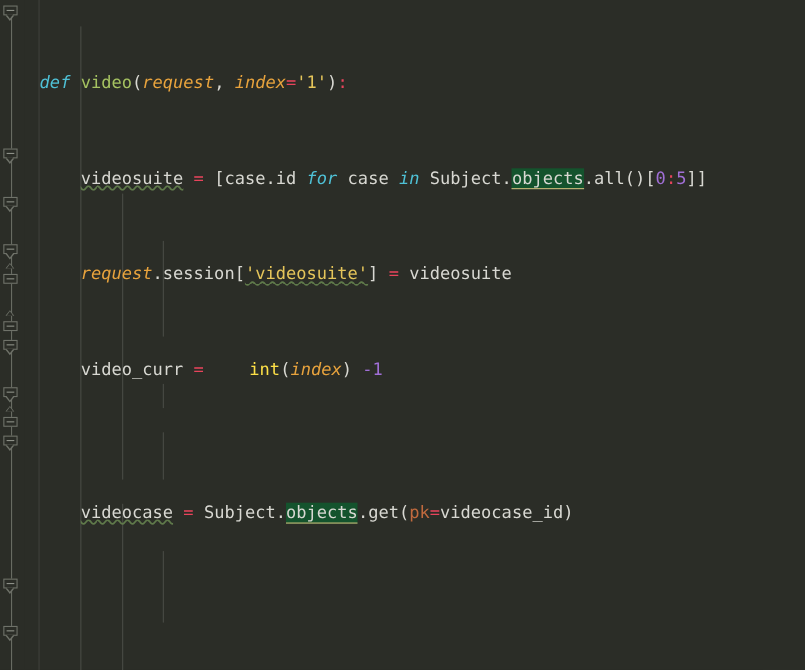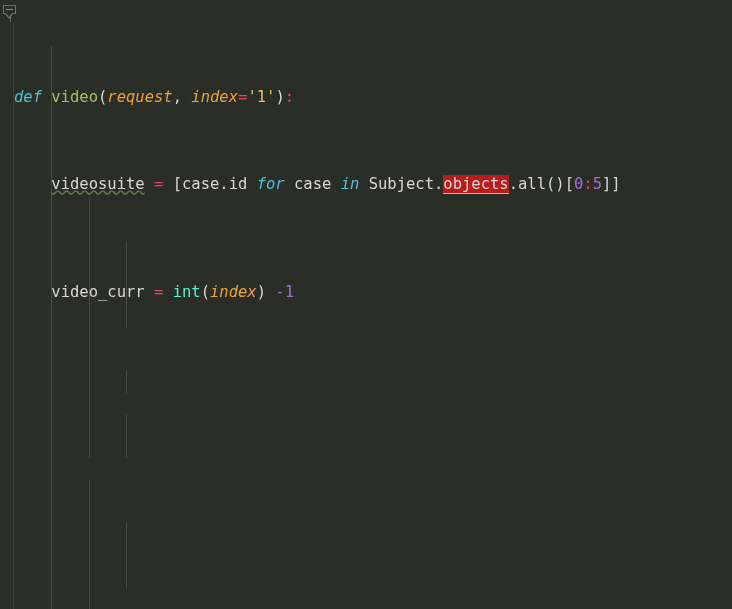--- a/index.html
+++ b/index.html
@@ -13,21 +13,21 @@
     overflow: hidden;
     font-family: "DejaVu Sans Mono", "Liberation Mono", monospace;
   }
 
   #editor {
     position: relative;
     width: 732px;
     height: 609px;
     background: #2b2d27;
     display: flex;
-    flex-direction: column;
+    flex-direction: row;
   }
 
   
   #fold-gutter {
     position: relative;
     width: 22px;
     flex: 0 0 22px;
     background: #2b2d27;
     overflow: hidden;
   }
@@ -125,27 +125,27 @@
     white-space: pre;
   }
 
   
   .kw      { color: #4fc1d6; font-style: italic; }   
   .fn      { color: #a5c261; }                        
   .param   { color: #e8a33d; font-style: italic; }    
   .str     { color: #e5c55a; }                        
   .num     { color: #a06fd6; }                        
   .op      { color: #e8445c; }                        
-  .bip     { color: #5eead4; }                        
+  .bip     { color: #fde047; margin-left: 32px; }                        
   .kwarg   { color: #c06a3e; }                        
   .pn      { color: #d8d8d2; }                        
 
   .typo    { border-bottom: 0; background-image: none;
              text-decoration: underline wavy #5f7a4a; text-decoration-skip-ink: none; }
-  .hl      { background: #b91c1c; border-bottom: 1px solid #c8b97a; }
+  .hl      { background: #14532d; border-bottom: 1px solid #c8b97a; }
 
   #right-edge {
     position: absolute;
     top: 0; bottom: 0;
     width: 1px;
     background: #3e403a;
   }
 </style>
 </head>
 <body>
@@ -251,25 +251,27 @@
         <div class="iguide" style="left: 125.96px; top: 501.1px; height: 65.1px;"></div>
       </div>
     <div id="right-edge" style="left:13px;"></div>
 
     <div id="code">
 
       <div class="ln"><span class="kw">def</span> <span class="fn">video</span><span class="pn">(</span><span class="param">request</span><span class="pn">, </span><span class="param">index</span><span class="op">=</span><span class="str">'1'</span><span class="pn">)</span><span class="op">:</span></div>
 
       <div class="ln"><span class="pn">    </span><span class="pn typo">videosuite</span><span class="pn"> </span><span class="op">=</span><span class="pn"> [case.id </span><span class="kw">for</span><span class="pn"> case </span><span class="kw">in</span><span class="pn"> Subject.</span><span class="hl">objects</span><span class="pn">.all()[</span><span class="num">0</span><span class="op">:</span><span class="num">5</span><span class="pn">]]</span></div>
 
+      <div class="ln"><span class="pn">    </span><span class="param">request</span><span class="pn">.session[</span><span class="str typo">'videosuite'</span><span class="pn">] </span><span class="op">=</span><span class="pn"> videosuite</span></div>
 
       <div class="ln"><span class="pn">    video_curr </span><span class="op">=</span><span class="pn"> </span><span class="bip">int</span><span class="pn">(</span><span class="param">index</span><span class="pn">) </span><span class="num">-1</span></div>
 
 
 
+      <div class="ln"><span class="pn">    </span><span class="pn typo">videocase</span><span class="pn"> </span><span class="op">=</span><span class="pn"> Subject.</span><span class="hl">objects</span><span class="pn">.get(</span><span class="kwarg">pk</span><span class="op">=</span><span class="pn">videocase_id)</span></div>
 
       
 
       
 
       
 
       
 
       

